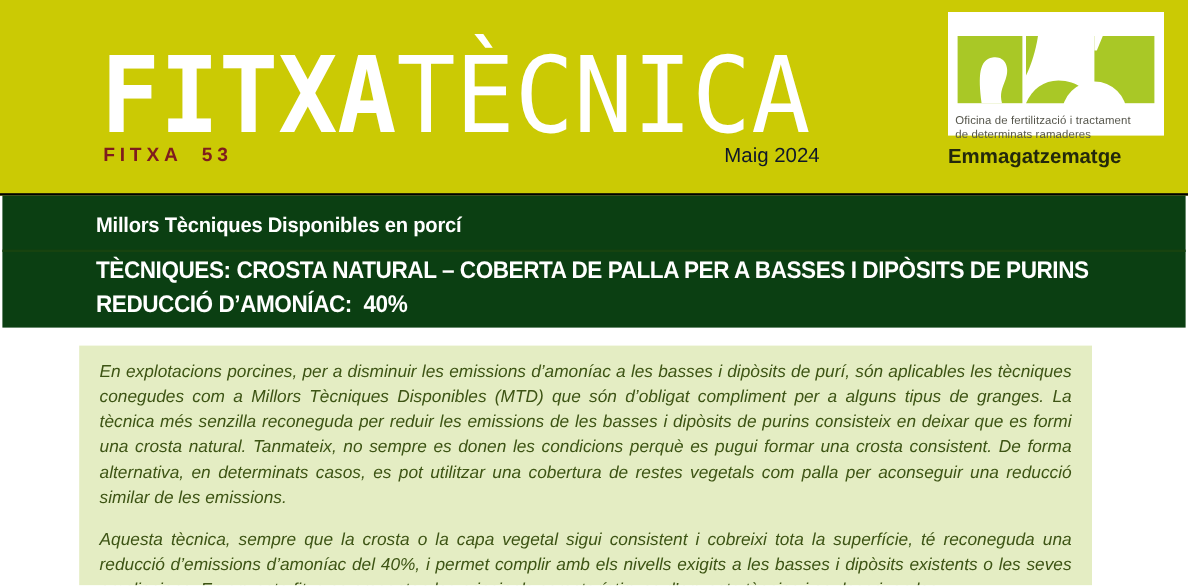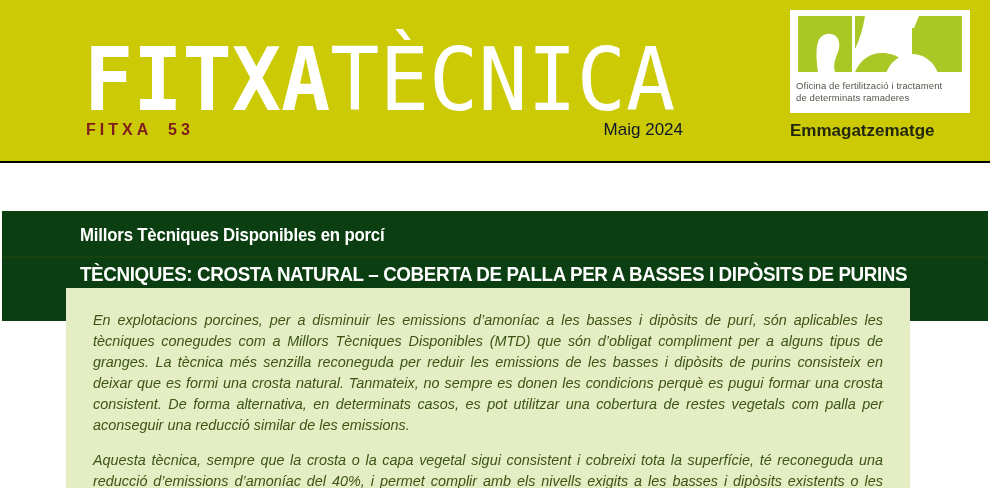--- a/index.html
+++ b/index.html
@@ -22,54 +22,54 @@
   .fitxa-num{
     position:absolute;left:86px;top:121px;
     font-size:16px;font-weight:700;letter-spacing:4px;word-spacing:8px;color:#7f1d1d;text-align:center;
   }
   .date{
     position:absolute;left:583px;top:120px;width:100px;text-align:right;
     font-size:17px;color:#0f172a;
   }
   .logo-box{
     position:absolute;left:790px;top:10px;width:180px;height:103px;background:#ffffff;
-    box-sizing:border-box;padding:5px 6px 0 6px;
+    box-sizing:border-box;padding:19px 6px 0 6px;
   }
   .org-text{
     margin-top:3px;font-size:9.5px;line-height:12px;color:#55554b;letter-spacing:.1px;
   }
   .category{
     position:absolute;left:790px;top:121px;width:180px;
     font-size:17px;font-weight:600;color:#23280c;
   }
   
   .band-green{
     position:absolute;left:2px;top:163px;width:986px;height:110px;
-    background:#0b3f12;color:#ffffff;margin-top:48px;
+    background:#0b3f12;color:#ffffff;
   }
   .band-green .seam{
     position:absolute;left:0;top:45px;width:100%;height:2px;background:#17430f;
   }
   .t1{
     position:absolute;left:78px;top:14px;font-size:17.5px;font-weight:600;
     letter-spacing:-.2px;transform:scaleX(.96);transform-origin:0 0;white-space:nowrap;
   }
   .t2,.t3{
     position:absolute;left:78px;font-size:20px;font-weight:700;letter-spacing:-.4px;
     transform:scaleX(.94);transform-origin:0 0;white-space:pre;
   }
   .t2{top:52px;}
   .t3{top:80px;}
   
   .body-box{
     position:absolute;left:66px;top:288px;width:844px;height:200px;overflow:hidden;
     background:#e4edc3;box-sizing:border-box;padding:8px 13px 0 13px;
     color:#3d5414;font-style:italic;font-size:14.4px;line-height:21px;text-align:justify;
   }
-  .body-box p{margin:14px;}
+  .body-box p{margin:4px;}
   .body-box p + p{margin-top:14px;}
   .body-box strong{font-weight:400;}
 </style>
 </head>
 <body>
 
 <div class="page">
 
   <header class="band-yellow">
     <div class="brand"><span class="brand-bold">FITXA</span><span class="brand-light">TÈCNICA</span></div>

